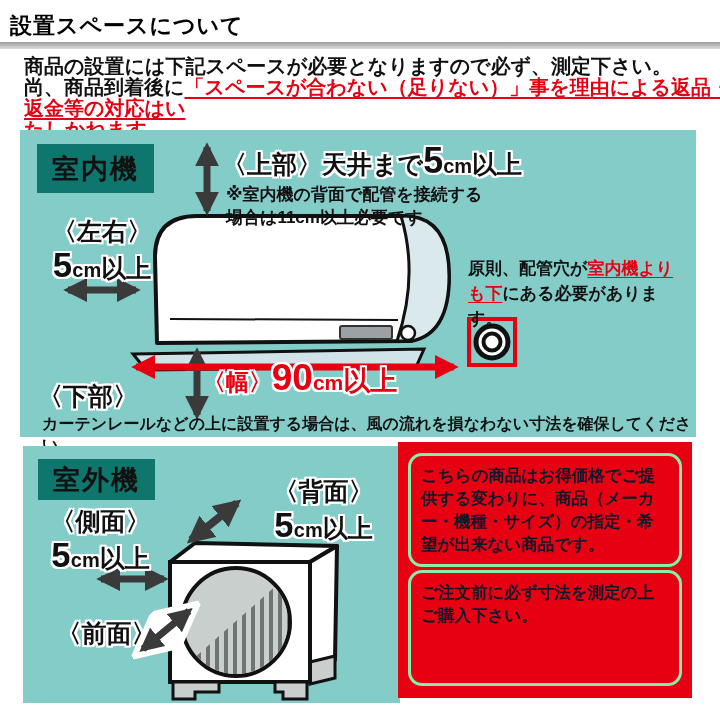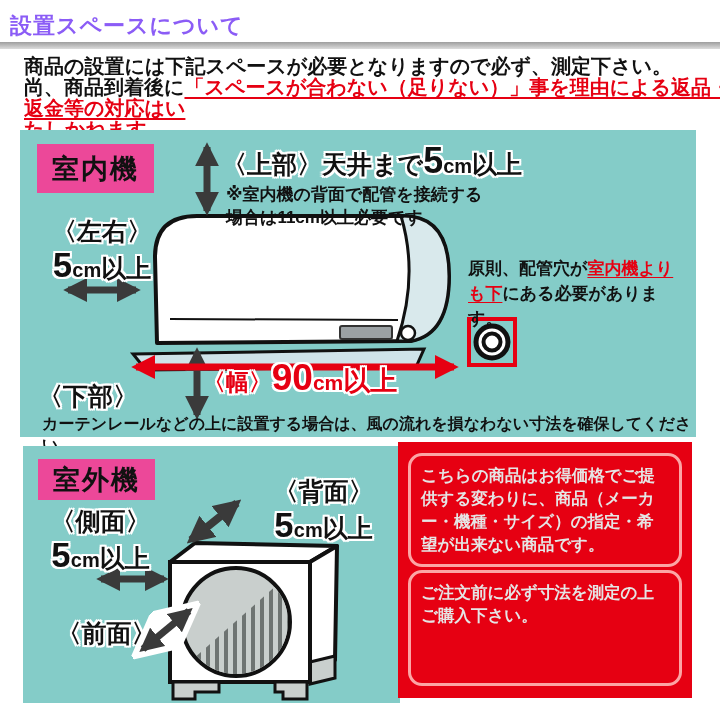--- a/index.html
+++ b/index.html
@@ -7,41 +7,41 @@
     width:720px;height:720px;position:relative;background:#fff;
     font-family:"Liberation Sans","DejaVu Sans",sans-serif;color:#111;
     overflow:hidden;
   }
   .abs{position:absolute;}
   .b{font-weight:bold;}
   .pre{white-space:pre-line;}
   
   .outl{text-shadow:-2px -2px 0 #fff,2px -2px 0 #fff,-2px 2px 0 #fff,2px 2px 0 #fff,
         -2px 0 0 #fff,2px 0 0 #fff,0 -2px 0 #fff,0 2px 0 #fff;}
-  .title{left:10px;top:11px;font-size:22px;font-weight:bold;color:#8b5cf6;letter-spacing:1px;}
+  .title{left:10px;top:11px;font-size:22px;font-weight:bold;color:#000000;letter-spacing:1px;}
   .divider{left:0;top:42px;width:720px;height:7px;background:linear-gradient(#9e9e9e,#dcdcdc);}
   .intro{left:24px;top:56px;width:708px;font-size:20px;font-weight:bold;line-height:21px;color:#111;}
   .ru{color:#e60012;text-decoration:underline;text-underline-offset:3px;}
   .section{background:#84ccc8;}
-  .seclabel{background:#ec4899;color:#111;font-size:27px;font-weight:bold;
+  .seclabel{background:#0f766e;color:#111;font-size:27px;font-weight:bold;
             display:flex;align-items:center;justify-content:center;letter-spacing:2px;}
   .dim{text-align:center;line-height:1.1;}
   .dim .lb{font-size:25px;font-weight:bold;}
   .dim .vl{font-size:35px;font-weight:bold;}
   .dim .cm{font-size:20px;font-weight:bold;}
   .dim .un{font-size:25px;font-weight:bold;}
   .note{font-size:17px;font-weight:bold;line-height:23px;}
   .widthdim{color:#e60012;margin-top:18px;}
   .widthdim .lb{font-size:23px;}
   .widthdim .vl{font-size:37px;}
   .widthdim .cm{font-size:21px;}
   .widthdim .un{font-size:27px;}
   .redpanel{background:#e60012;}
-  .noticebox{box-sizing:border-box;border:3px solid #fca5a5;border-radius:14px;
-             color:#e5e5e5;font-weight:bold;font-size:16.5px;line-height:23px;padding:8px 10px;}
+  .noticebox{box-sizing:border-box;border:3px solid #86efac;border-radius:14px;
+             color:#0f172a;font-weight:bold;font-size:16.5px;line-height:23px;padding:8px 10px;}
 </style>
 </head>
 <body>
 
 <div class="abs title">設置スペースについて</div>
 <div class="abs divider"></div>
 
 <div class="abs intro">
   <div>商品の設置には下記スペースが必要となりますので必ず、測定下さい。</div>
   <div><span>尚、商品到着後に</span><span class="ru">「スペースが合わない（足りない）」事を理由による返品・返金等の対応はい</span></div>

